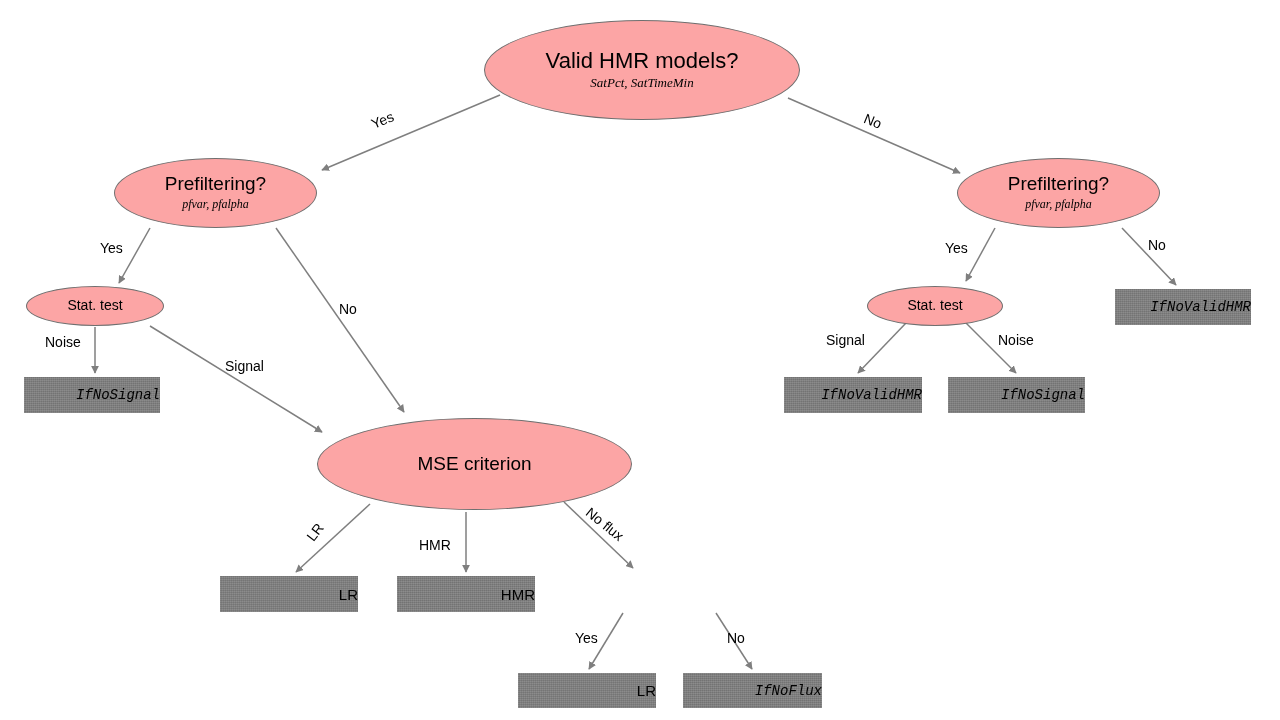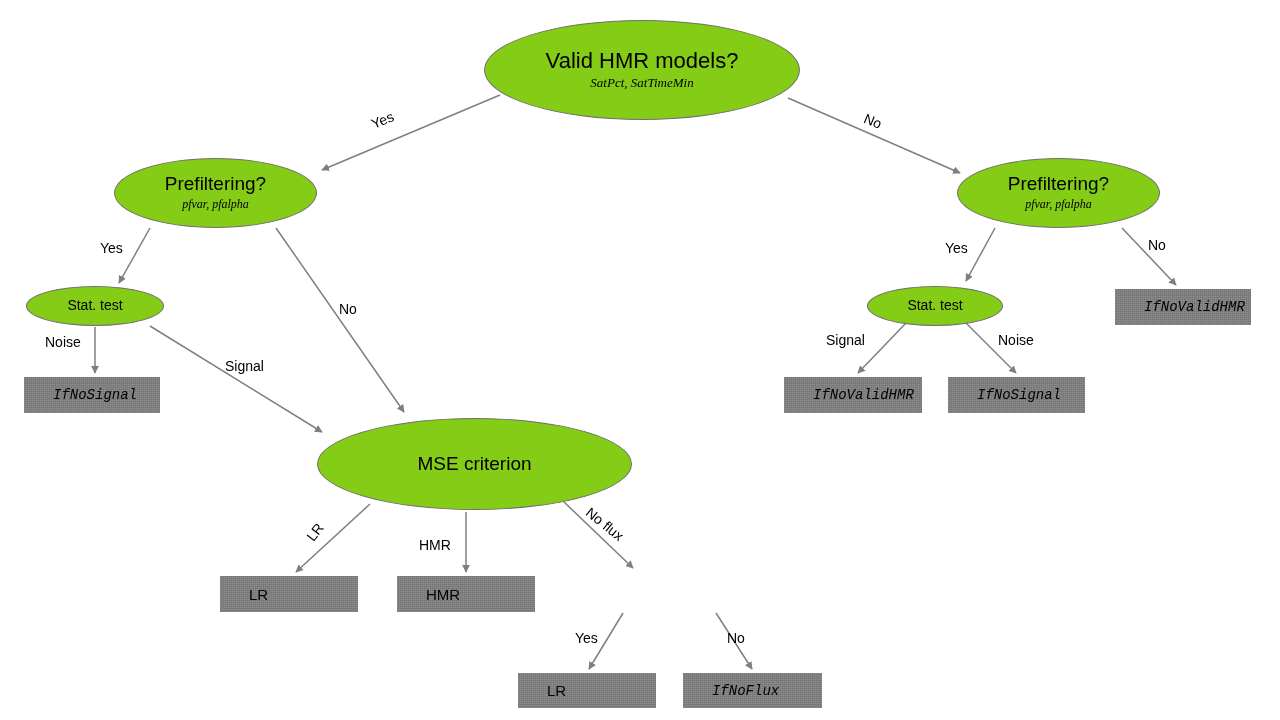--- a/index.html
+++ b/index.html
@@ -22,21 +22,21 @@
     width: 1280px;
     height: 720px;
   }
 
   
   .ellipse {
     position: absolute;
     box-sizing: border-box;
     border: 1.6px solid #6f6f6f;
     border-radius: 50%;
-    background: #84cc16;
+    background: #fca5a5;
     display: flex;
     flex-direction: column;
     align-items: center;
     justify-content: center;
     text-align: center;
     color: #000000;
     z-index: 3;
   }
   .ellipse .title {
     font-family: "Liberation Sans", sans-serif;
@@ -79,21 +79,21 @@
   
   .gbox {
     position: absolute;
     box-sizing: border-box;
     background-color: #808080;
     background-image:
       repeating-linear-gradient(0deg,   rgba(255,255,255,0.055) 0 1px, rgba(0,0,0,0.055) 1px 2px),
       repeating-linear-gradient(90deg,  rgba(255,255,255,0.045) 0 1px, rgba(0,0,0,0.045) 1px 2px);
     display: flex;
     align-items: center;
-    justify-content: flex-start;
+    justify-content: flex-end;
     color: #000000;
     z-index: 3;
     padding-left: 29px;
   }
   .gbox .lbl {
     font-family: "Liberation Sans", sans-serif;
     font-size: 15px;
     white-space: nowrap;
   }
   .gbox .lbl.mono {

